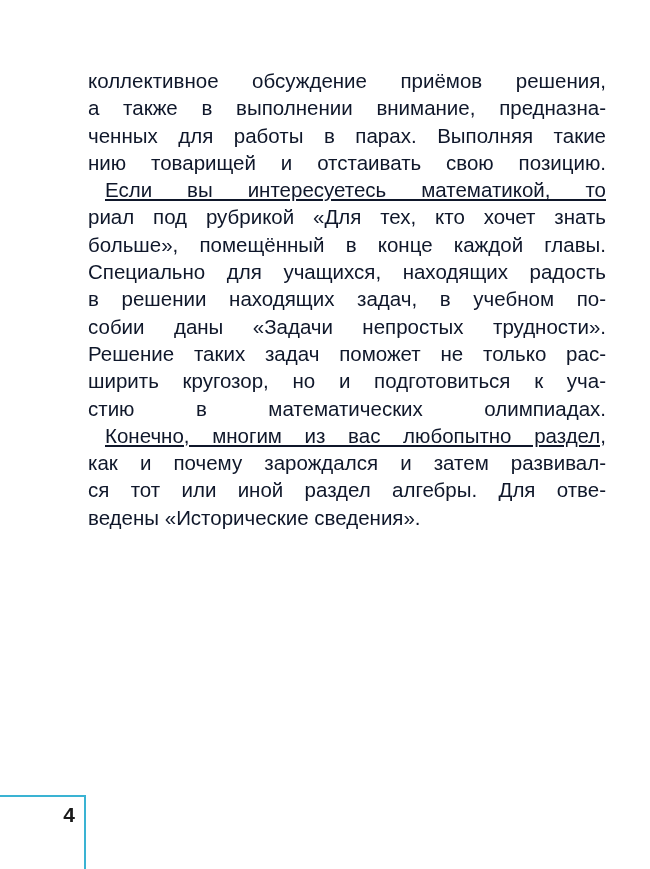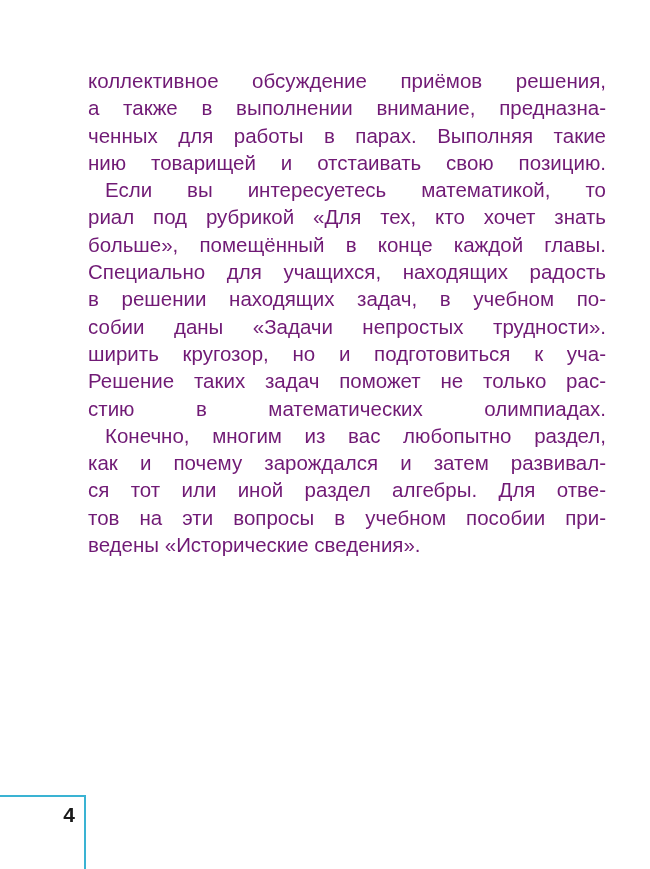--- a/index.html
+++ b/index.html
@@ -14,34 +14,35 @@
       overflow: hidden;
     }
     .page-text {
       position: absolute;
       left: 88px;
       top: 67px;
       width: 518px;
       font-family: "Liberation Sans", sans-serif;
       font-size: 20.5px;
       line-height: 27.3px;
-      color: #701a75;
+      color: #0f172a;
     }
     .line {
       display: block;
       text-align: justify;
       text-align-last: justify;
       white-space: nowrap;
       height: 27.3px;
     }
     .line.last {
       text-align-last: left;
     }
     .line.indent {
       padding-left: 17px;
+      text-decoration: underline;
     }
     .page-number-box {
       position: absolute;
       left: -2px;
       top: 795px;
       width: 86px;
       height: 80px;
       border-top: 2px solid #3ab3d3;
       border-right: 2px solid #3ab3d3;
       background: #ffffff;
@@ -66,28 +67,27 @@
     <span class="line">ченных для работы в парах. Выполняя такие</span>
     <span class="line">нию товарищей и отстаивать свою позицию.</span>
   </div>
   <div>
     <span class="line indent">Если вы интересуетесь математикой, то</span>
     <span class="line">риал под рубрикой «Для тех, кто хочет знать</span>
     <span class="line">больше», помещённый в конце каждой главы.</span>
     <span class="line">Специально для учащихся, находящих радость</span>
     <span class="line">в решении находящих задач, в учебном по-</span>
     <span class="line">собии даны «Задачи непростых трудности».</span>
+    <span class="line">Решение таких задач поможет не только рас-</span>
     <span class="line">ширить кругозор, но и подготовиться к уча-</span>
-    <span class="line">Решение таких задач поможет не только рас-</span>
     <span class="line">стию в математических олимпиадах.</span>
   </div>
   <div>
     <span class="line indent">Конечно, многим из вас любопытно раздел,</span>
     <span class="line">как и почему зарождался и затем развивал-</span>
     <span class="line">ся тот или иной раздел алгебры. Для отве-</span>
-    <span class="line">тов на эти вопросы в учебном пособии при-</span>
     <span class="line last">ведены «Исторические сведения».</span>
   </div>
 </div>
 
 <div class="page-number-box">
   <span class="page-number">4</span>
 </div>
 
 </body></html>

